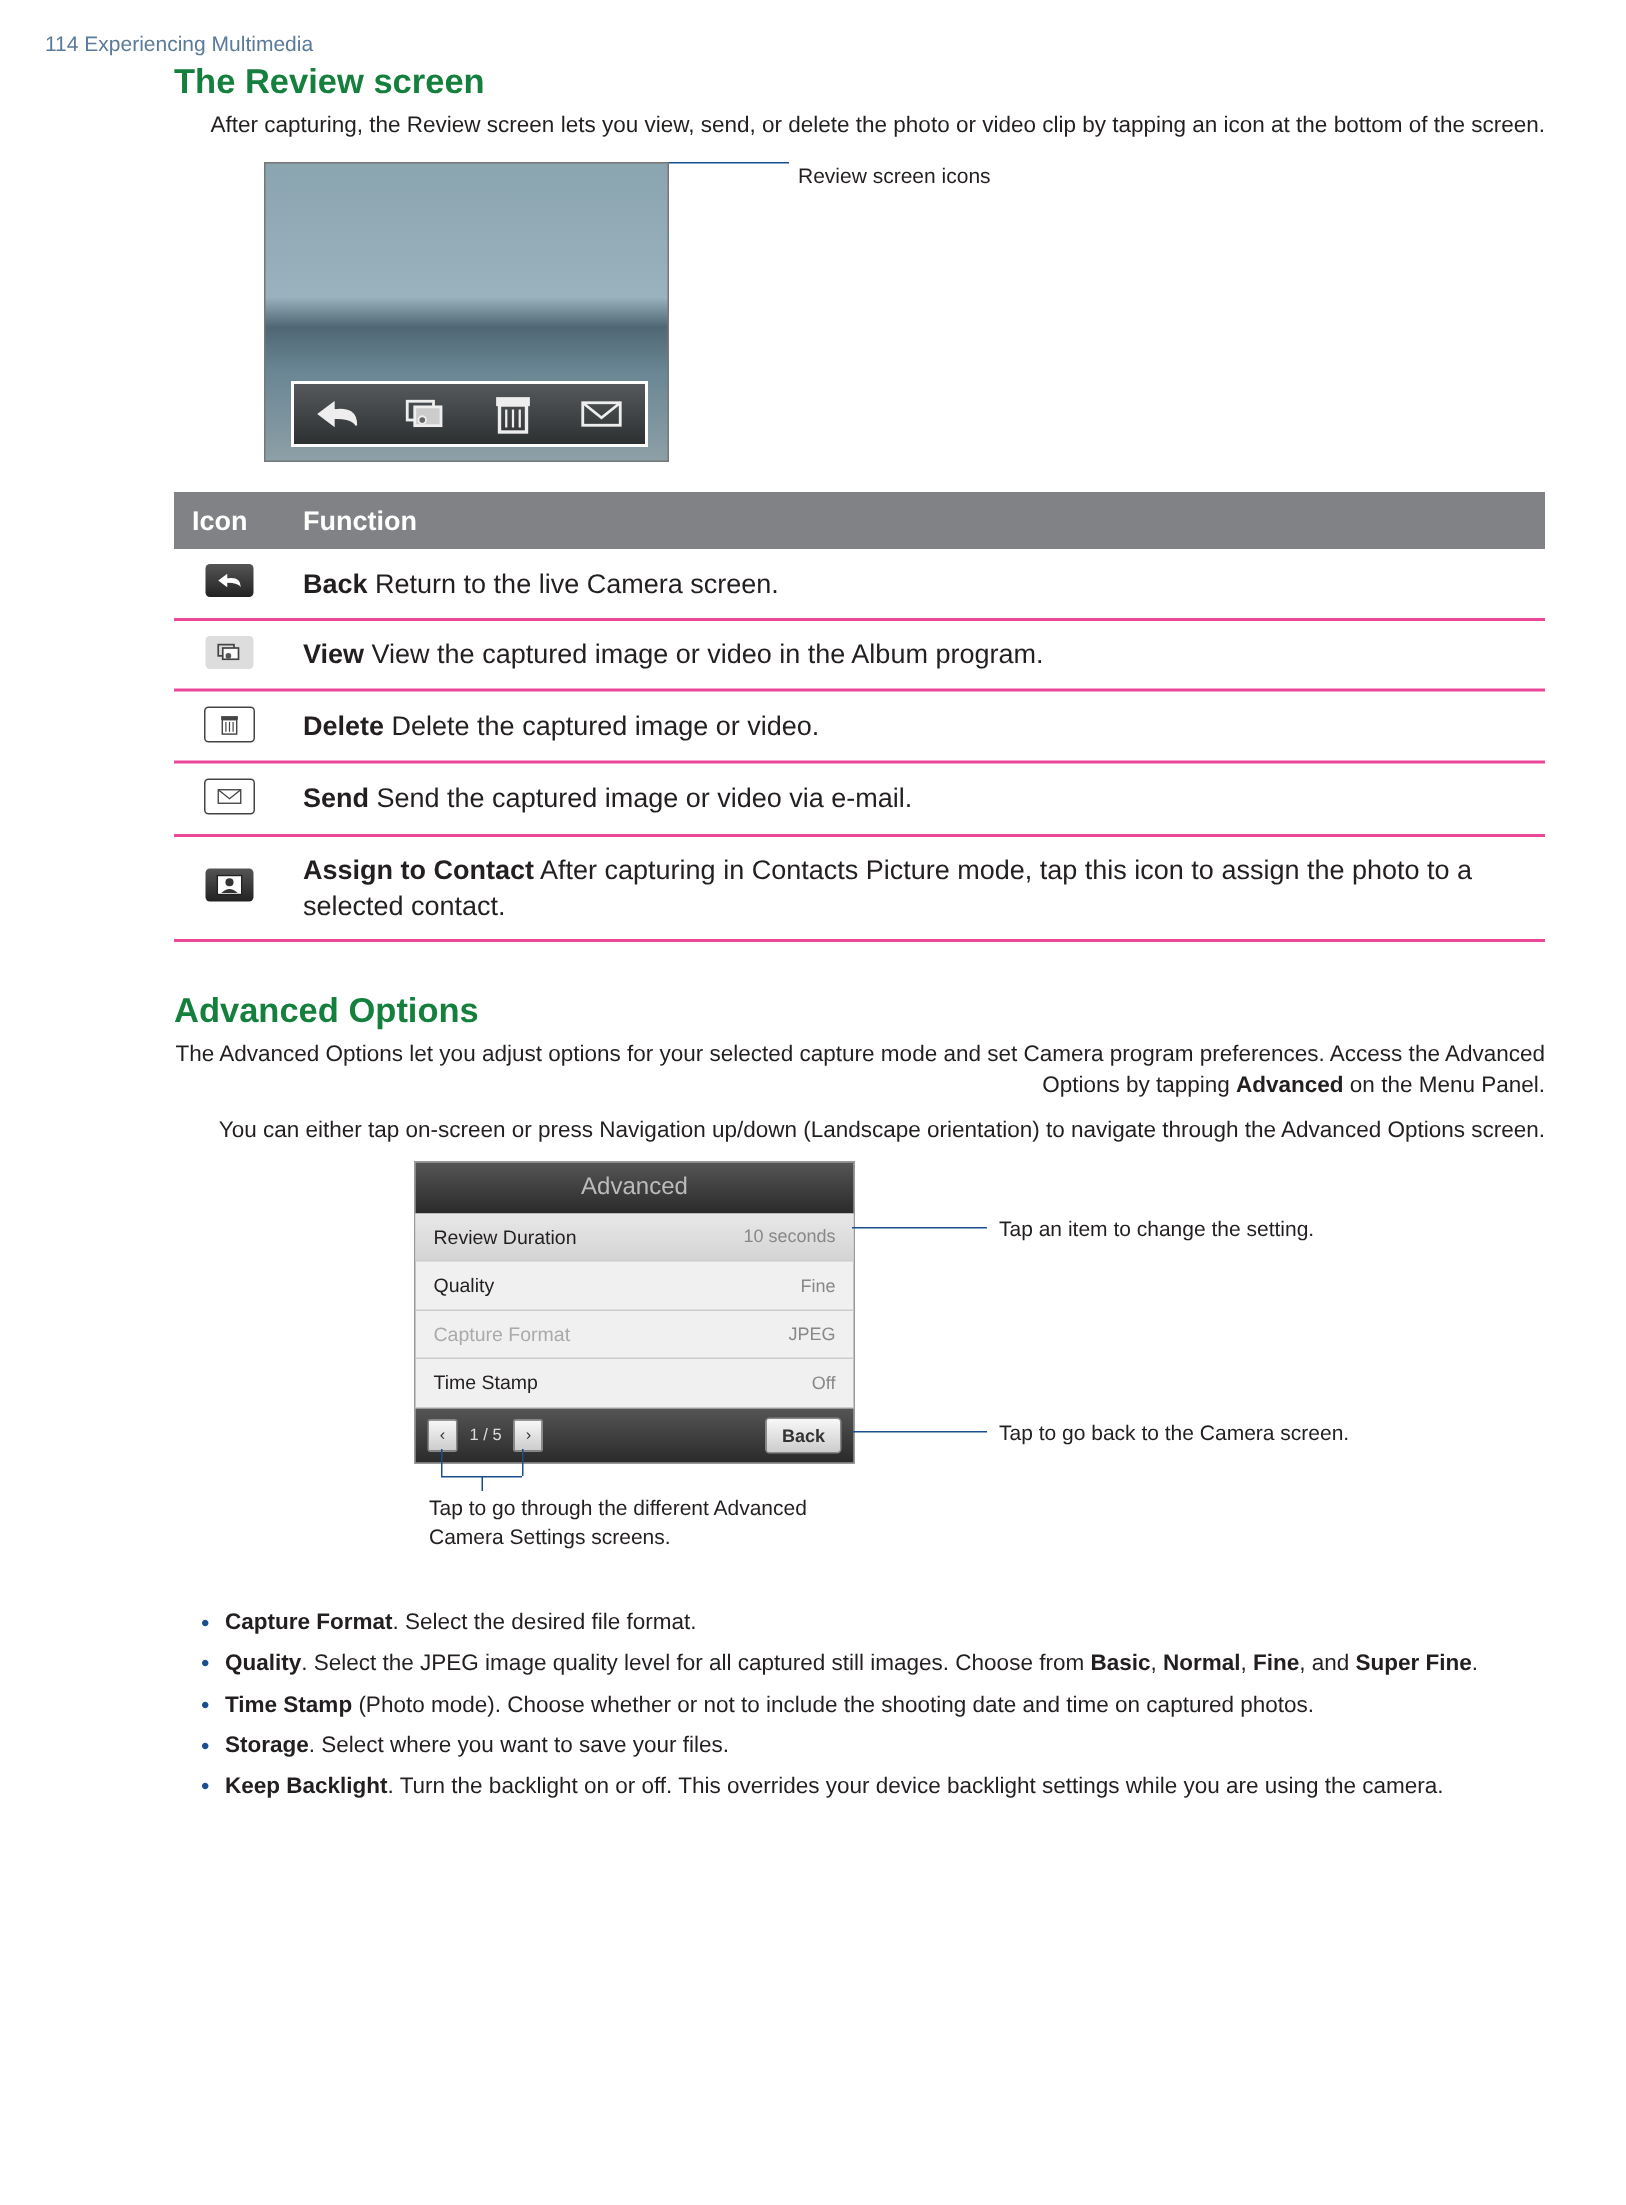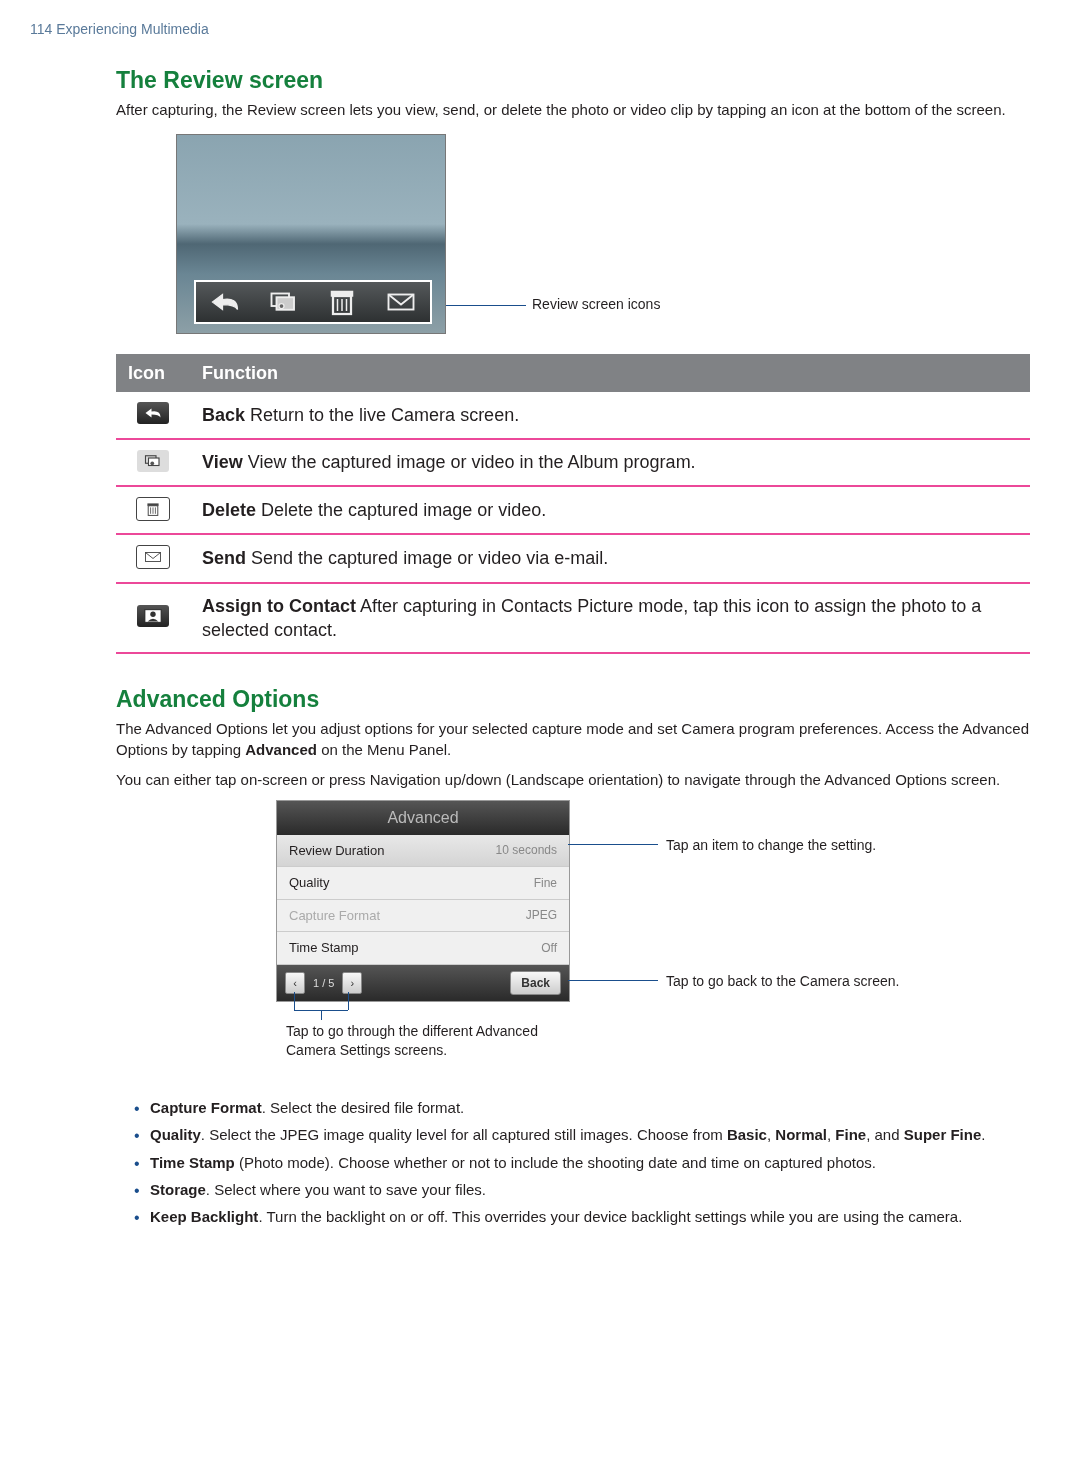--- a/index.html
+++ b/index.html
@@ -8,37 +8,36 @@
     color: #231f20;
     margin: 0;
     padding: 20px 30px 30px 30px;
     max-width: 1084px;
     box-sizing: border-box;
     line-height: 1.35;
   }
   .page-header {
     font-size: 14px;
     color: #5a7a9a;
-    margin-bottom: 26px;
   }
   .content {
     padding-left: 86px;
     padding-right: 24px;
   }
   h2 {
     color: #15803d;
     font-size: 23px;
     font-weight: bold;
     margin: 0 0 4px 0;
   }
-  p { margin: 0 0 10px 0; }
+  p { margin: 0 0 10px 0; text-align: right; }
   .screenshot-wrap {
     margin: 14px 0 20px 60px;
     display: flex;
-    align-items: flex-end;
+    align-items: flex-start;
   }
   .review-screenshot {
     width: 270px;
     height: 200px;
     background: linear-gradient(#8aa4b0 0%, #9ab2bd 45%, #4f6774 55%, #6a8694 70%, #8da0a7 100%);
     position: relative;
     box-shadow: inset 0 0 0 1px #777;
   }
   .review-icons-bar {
     position: absolute;

